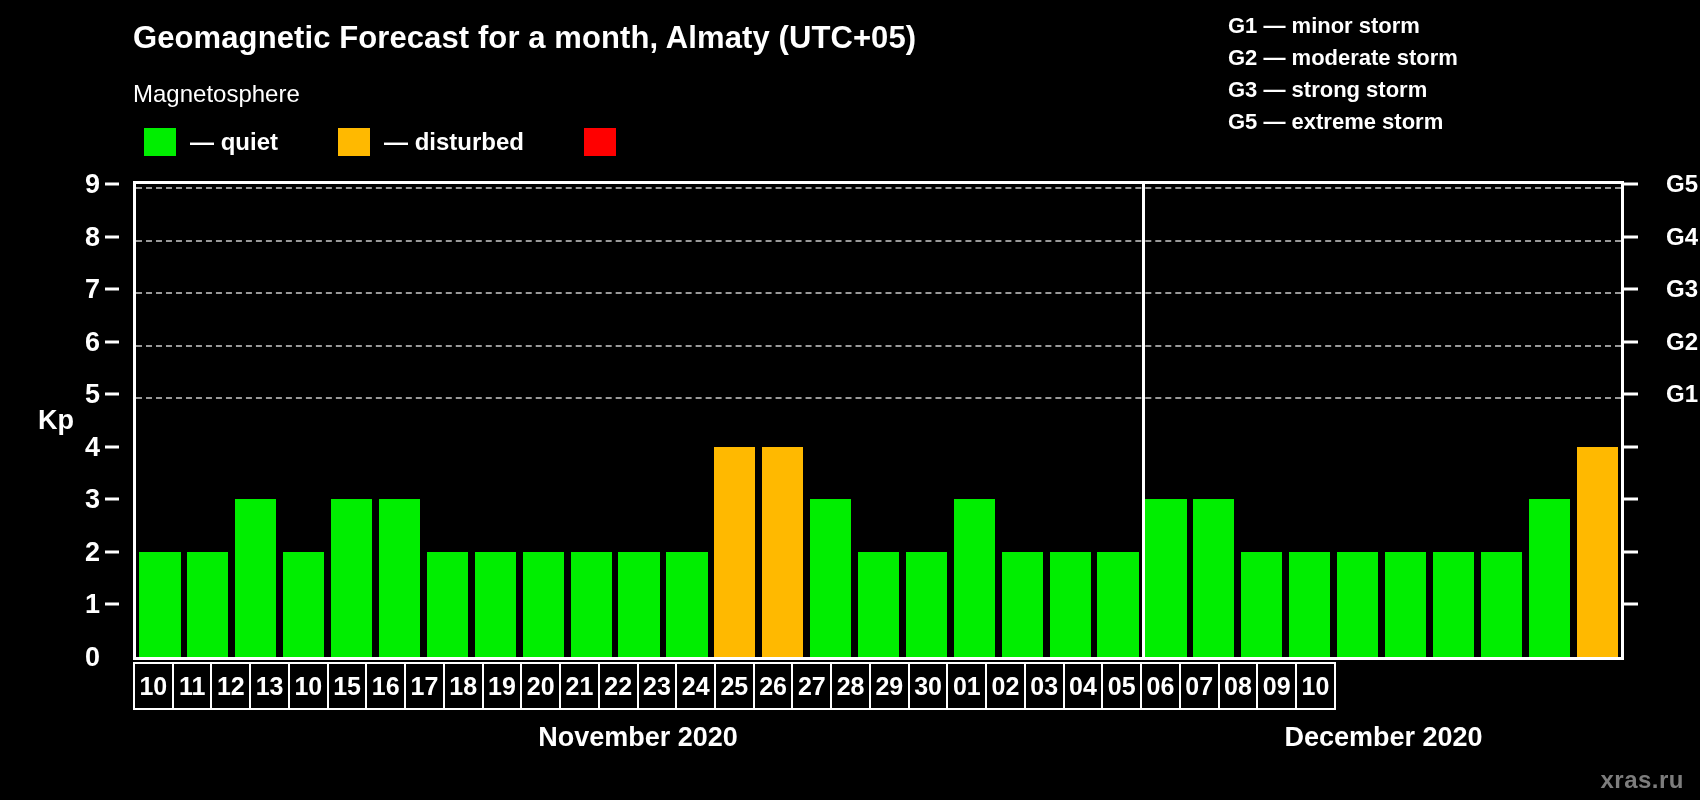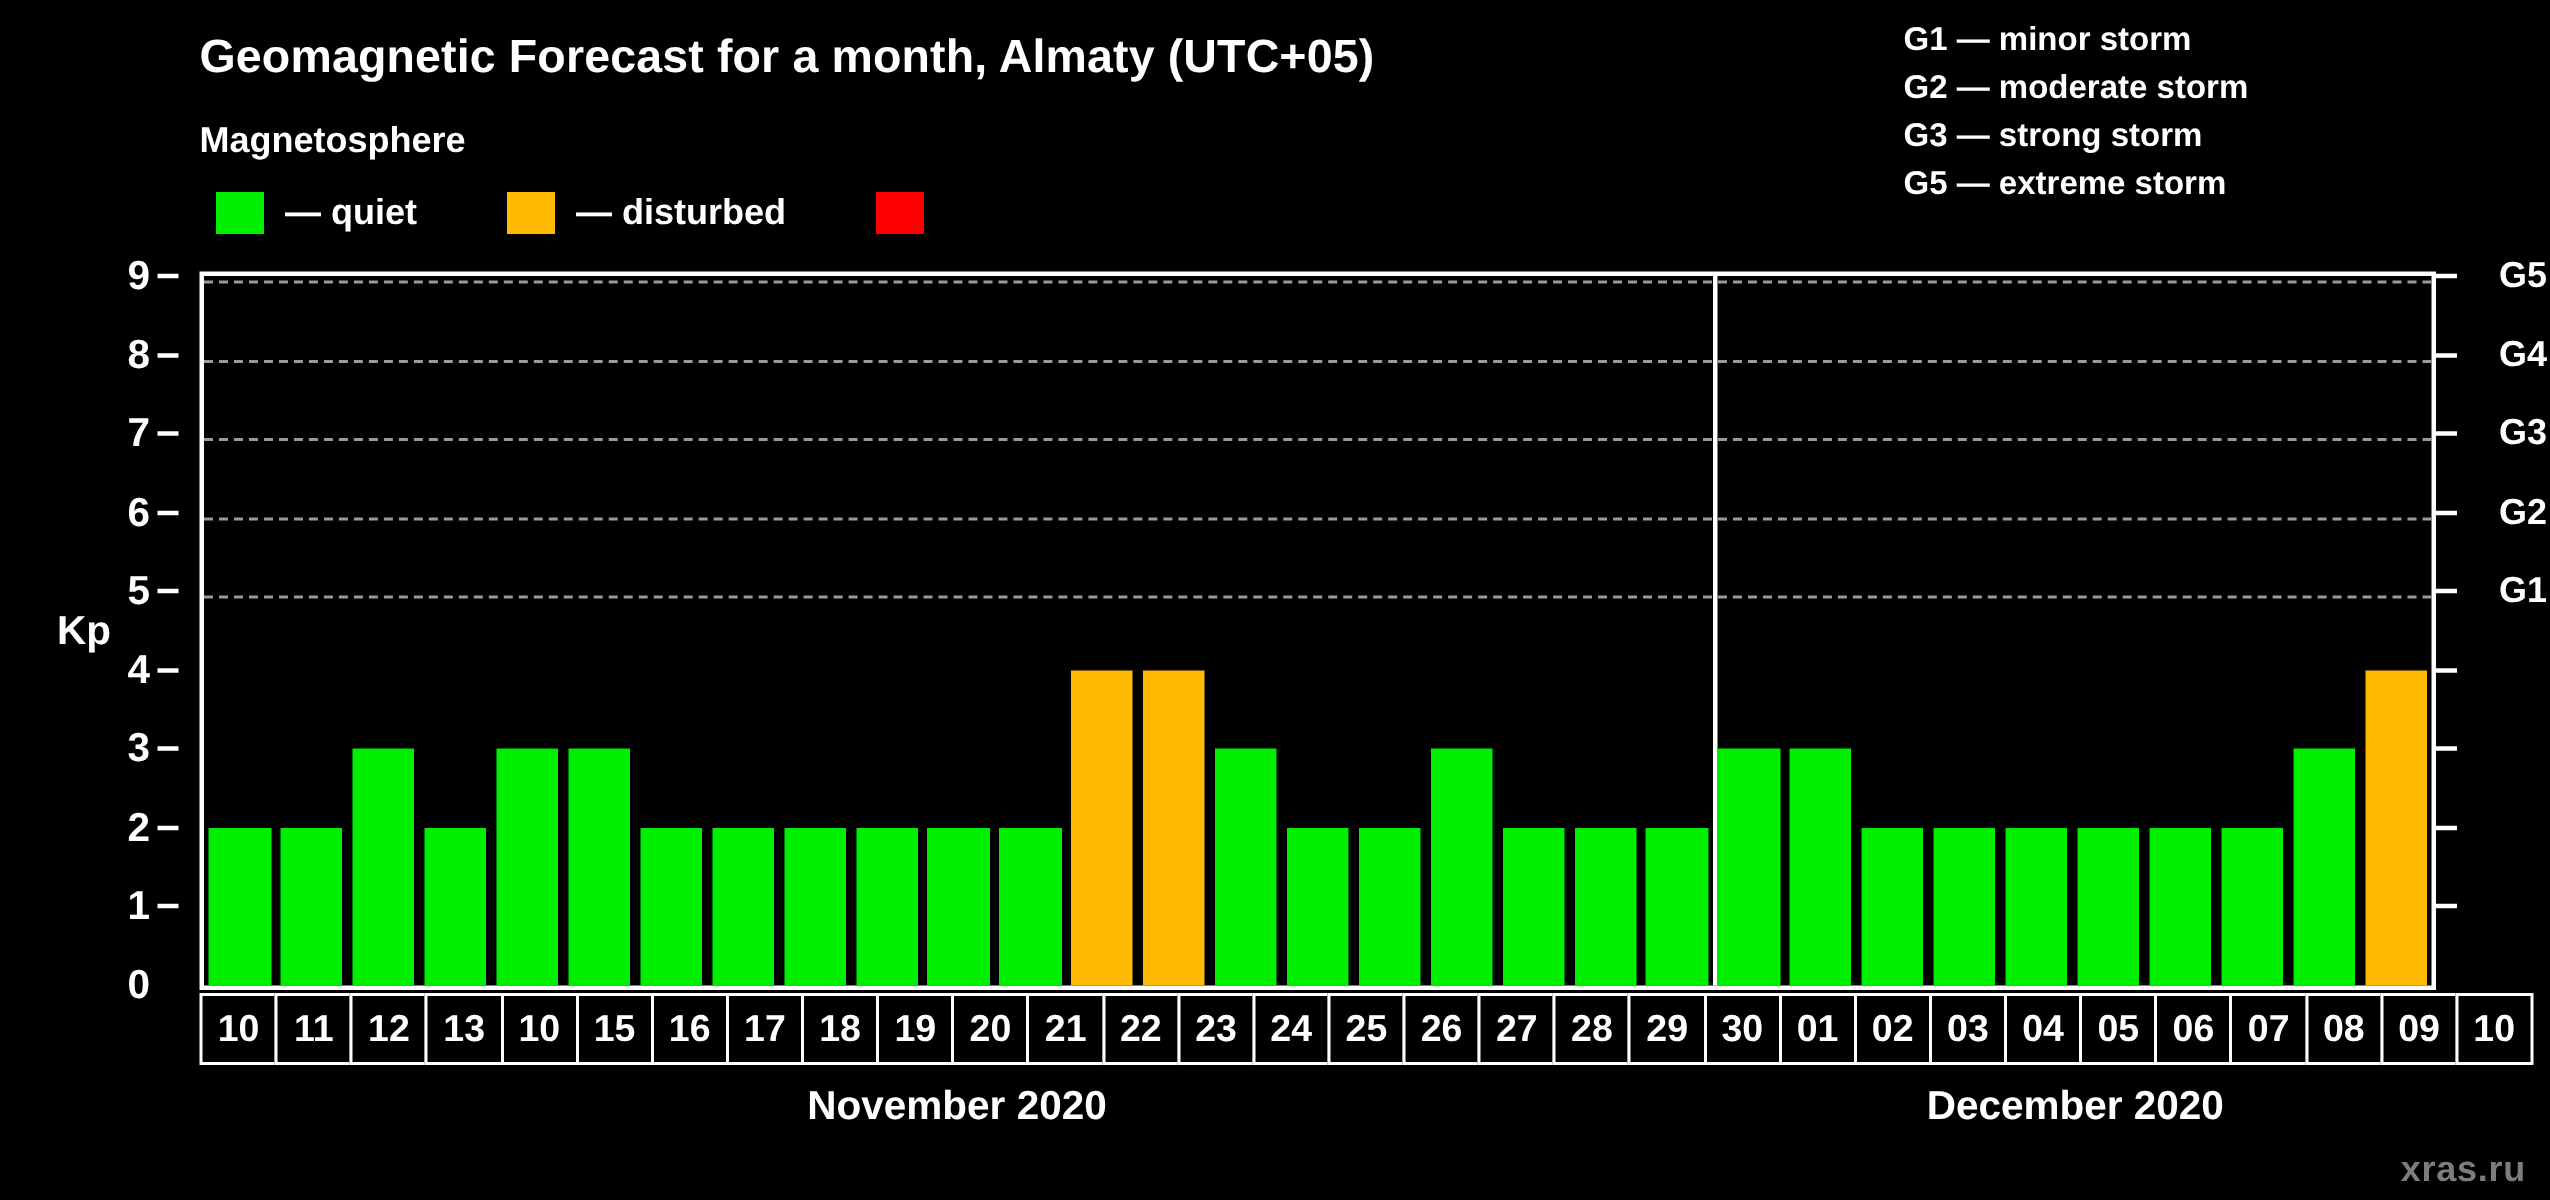--- a/index.html
+++ b/index.html
@@ -7,33 +7,33 @@
     width:1700px;height:800px;position:relative;overflow:hidden;
     font-family:"Liberation Sans",sans-serif;color:#fff;
   }
   
   #title{
     position:absolute;left:133px;top:20px;
     font-size:31px;font-weight:bold;letter-spacing:.1px;white-space:nowrap;
   }
   #magnetosphere-label{
     position:absolute;left:133px;top:80px;
-    font-size:24px;font-weight:bold;
+    font-size:24px;font-weight:normal;
   }
   #legend{
     position:absolute;left:133px;top:128px;
     display:flex;align-items:center;padding-left:11px;
   }
   .legend-item{display:flex;align-items:center;margin-right:60px;}
   .legend-swatch{width:32px;height:28px;display:block;}
   .legend-text{font-size:24px;font-weight:bold;margin-left:14px;white-space:nowrap;}
 
   
   #g-legend{
-    position:absolute;left:1228px;top:10px;margin-left:41px;
+    position:absolute;left:1228px;top:10px;
   }
   .g-row{font-size:22px;font-weight:bold;line-height:32px;white-space:nowrap;}
 
   
   #chart-area{
     position:absolute;left:133px;top:181px;width:1491px;height:479px;
     border:3px solid #ffffff;box-sizing:border-box;background:#000;
   }
   #plot{position:absolute;left:0;top:0;right:0;bottom:0;}
   .gridline{
@@ -75,21 +75,21 @@
     position:absolute;left:0;width:14px;height:0;
     border-top:3px solid #fff;transform:translateY(-50%);
   }
   .g-minor-tick{
     position:absolute;left:0;width:14px;height:0;
     border-top:3px solid #fff;transform:translateY(-50%);
   }
 
   
   #date-row{
-    position:absolute;left:133px;top:662px;width:1554px;height:48px;
+    position:absolute;left:133px;top:662px;width:1201px;height:48px;
     display:flex;
   }
   .date-cell{
     flex:1 1 0;border:2px solid #fff;box-sizing:border-box;
     margin-right:-2px;display:flex;align-items:center;justify-content:center;
     font-size:25px;font-weight:bold;background:#000;
   }
 
   
   #month-captions{position:absolute;left:133px;top:722px;width:1491px;height:46px;}

